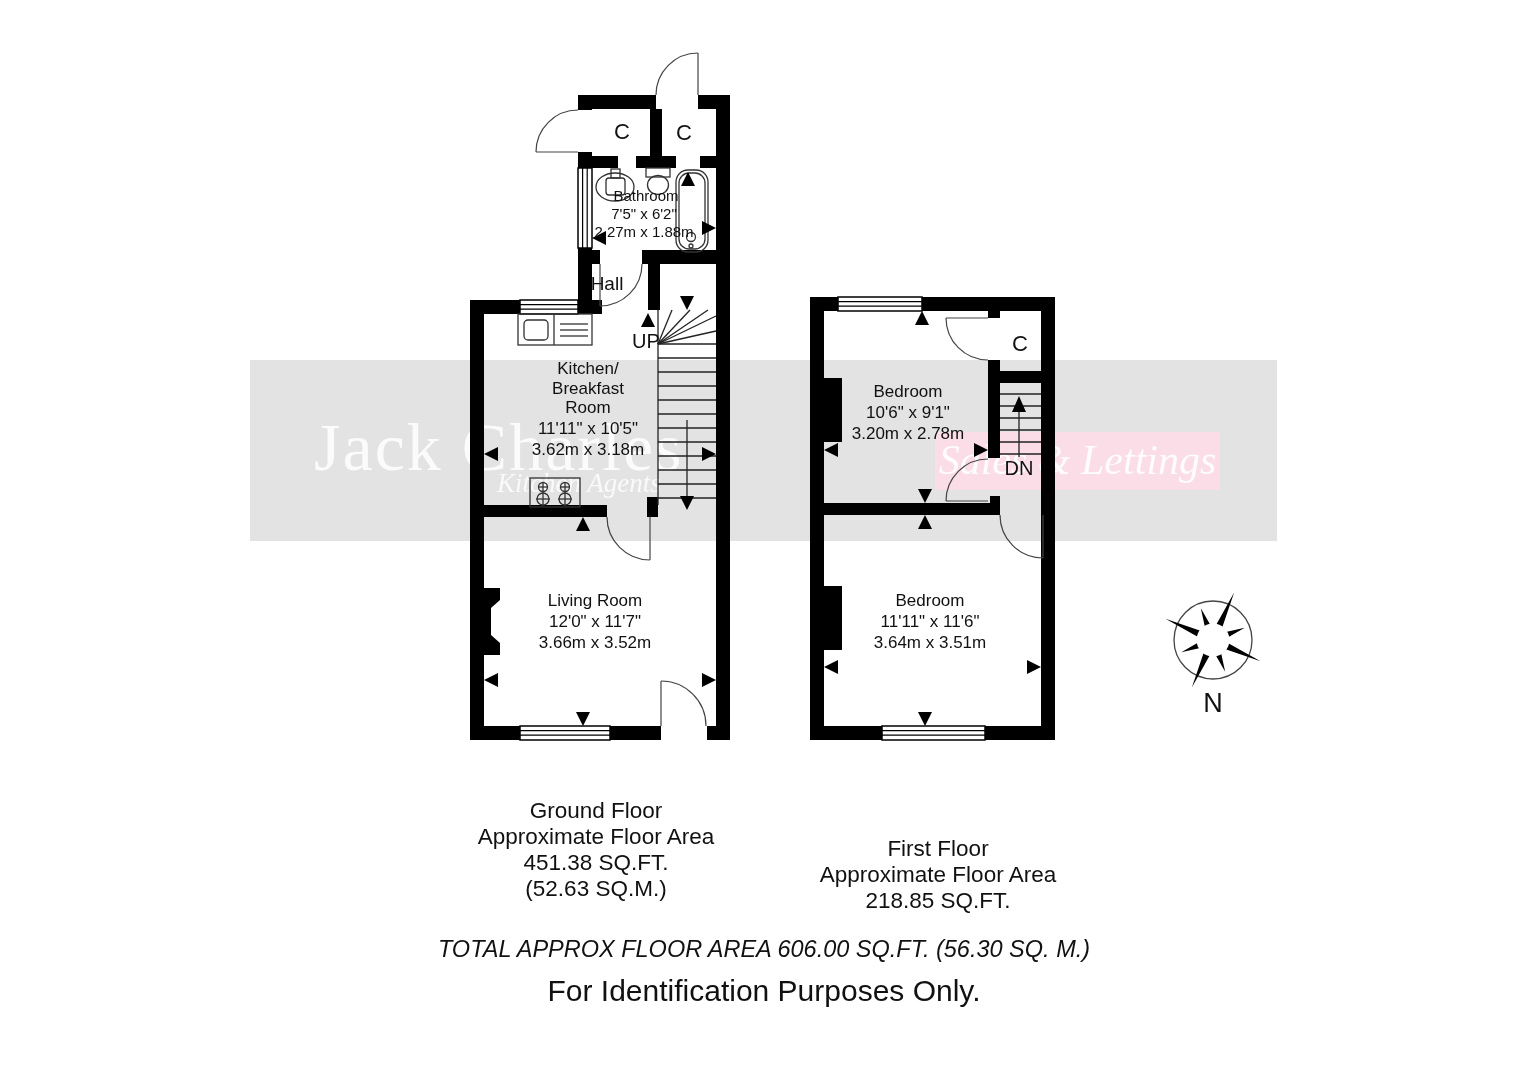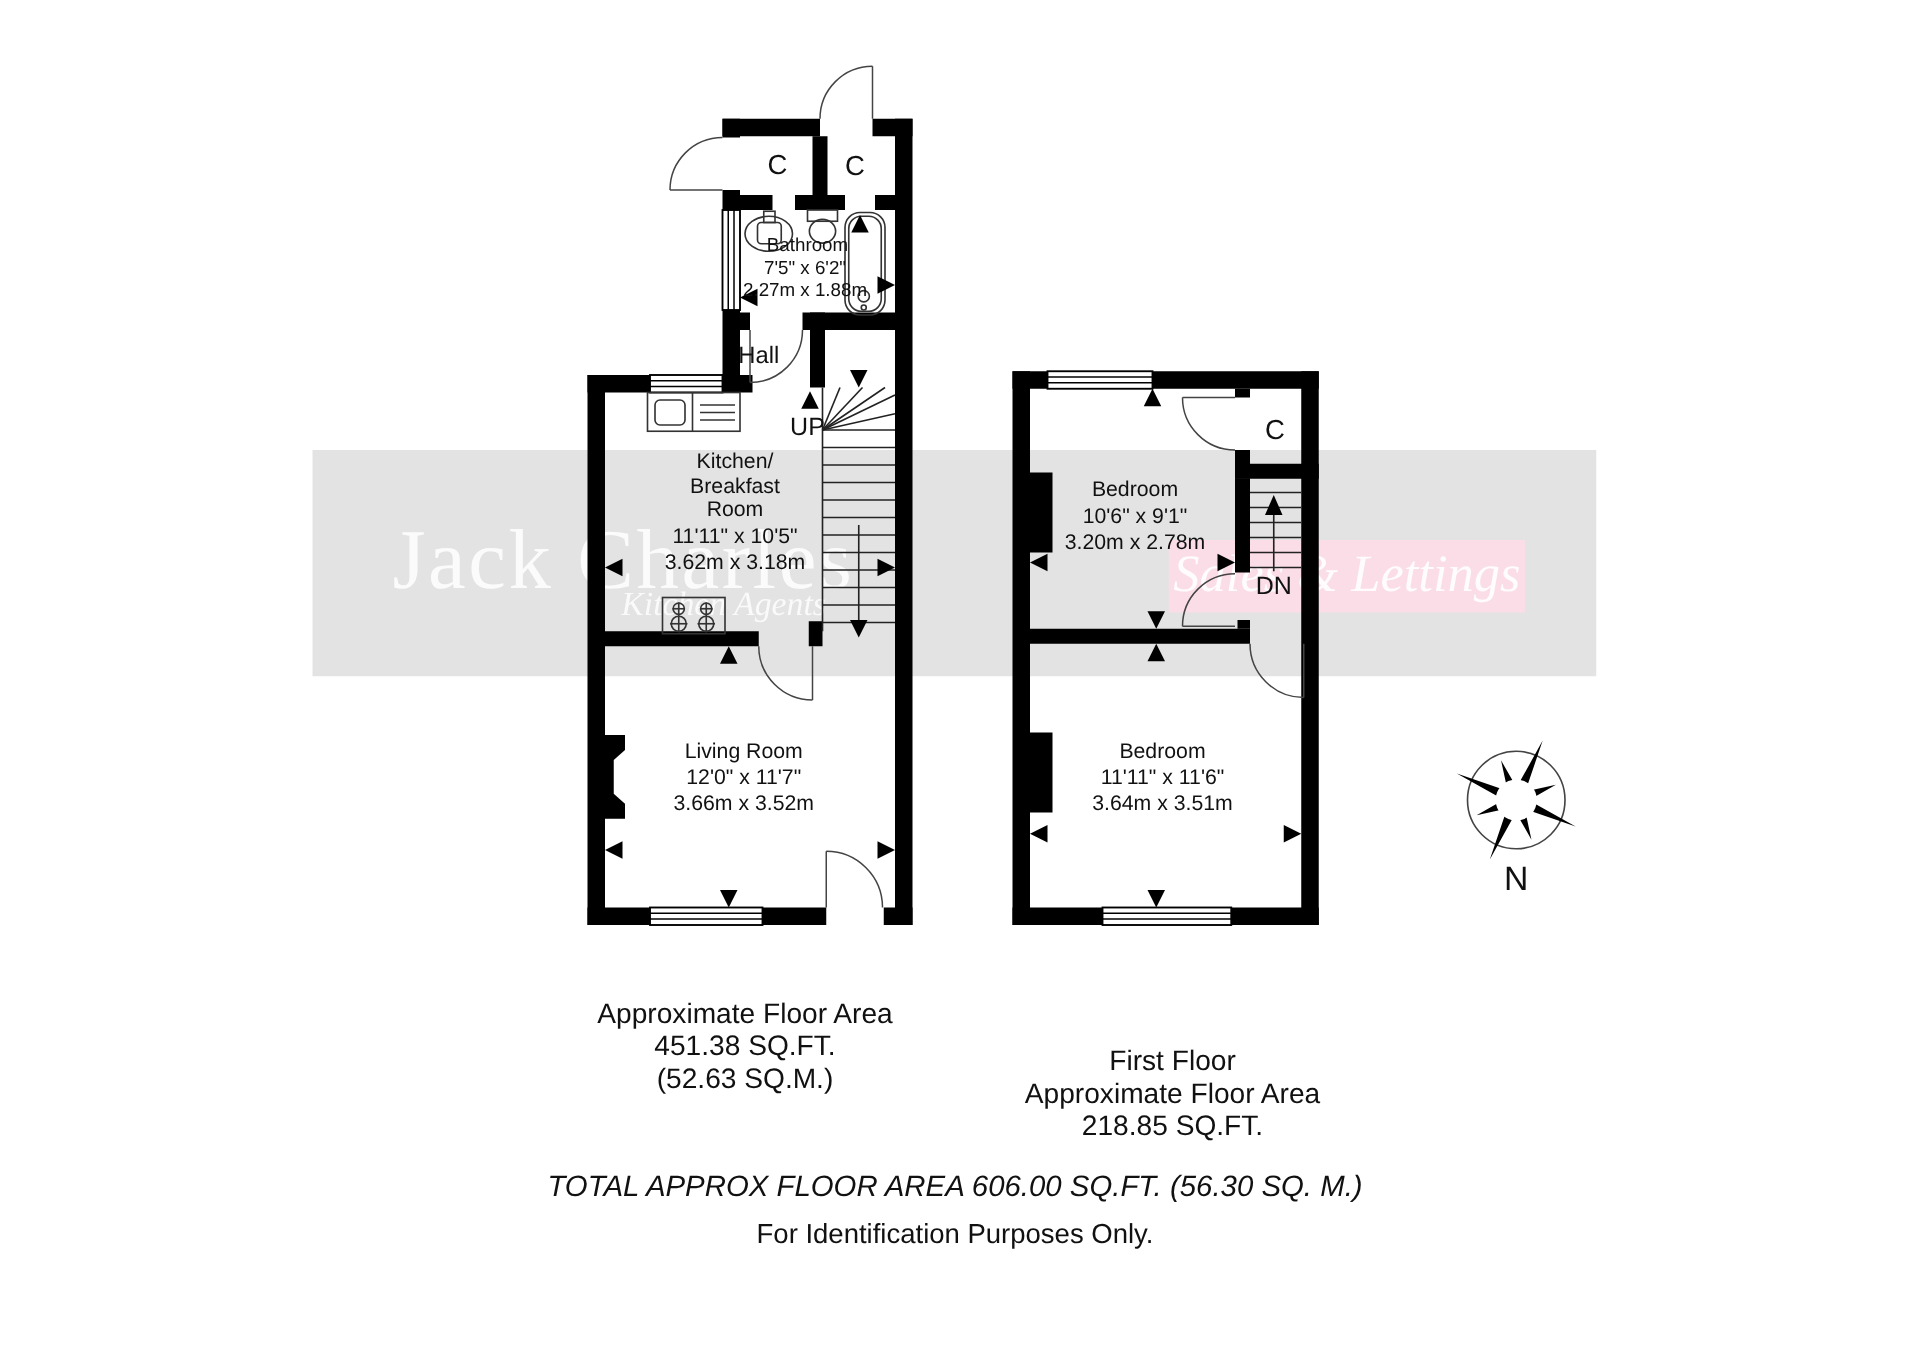--- a/index.html
+++ b/index.html
@@ -23,21 +23,21 @@
   .updn-label{font-size:20px;}
   .wall{fill:#000;stroke:none;}
   .thin{stroke:#222;stroke-width:1.3;fill:none;}
   .arc{stroke:#444;stroke-width:1.2;fill:none;}
   .win{fill:#fff;stroke:#000;stroke-width:1.5;}
   .winline{stroke:#000;stroke-width:1.2;fill:none;}
   .fix{stroke:#333;stroke-width:1.3;fill:none;}
   .arrow{fill:#000;stroke:none;}
   .caption{position:absolute;width:350px;text-align:center;font-size:22.5px;line-height:26px;}
   .footer-total{position:absolute;left:0;top:936px;width:1528px;text-align:center;font-size:23.5px;font-style:italic;}
-  .footer-disc{position:absolute;left:0;top:974px;width:1528px;text-align:center;font-size:22px;}
+  .footer-disc{position:absolute;left:0;top:974px;width:1528px;text-align:center;font-size:30px;}
 </style>
 </head>
 <body>
 
 <div class="canvas">
 
   <div class="band"></div>
   <div class="pinkband"></div>
   <div class="brand">Jack Charles</div>
   <div class="brandsub">Kitchen Agents</div>
@@ -280,20 +280,21 @@
   <svg style="left:1150px;top:578px;" width="130" height="145" viewBox="0 0 130 145">
     <circle cx="63" cy="62" r="39" fill="none" stroke="#444" stroke-width="1.3"></circle>
     <g transform="translate(63,62) rotate(12)">
       <polygon fill="#000" points="10.8,-50.9 5.7,-8.2 28.5,-18.5 9.8,-1.8 50.9,10.8 8.2,5.7 18.5,28.5 1.8,9.8 -10.8,50.9 -5.7,8.2 -28.5,18.5 -9.8,1.8 -50.9,-10.8 -8.2,-5.7 -18.5,-28.5 -1.8,-9.8"></polygon>
     </g>
     <circle cx="63" cy="62" r="16.5" fill="#fff"></circle>
     <text x="63" y="134" style="font-size:27px;">N</text>
   </svg>
 
   <div class="caption" style="left:421px;top:798px;">
+    <div>Ground Floor</div>
     <div>Approximate Floor Area</div>
     <div>451.38 SQ.FT.</div>
     <div>(52.63 SQ.M.)</div>
   </div>
   <div class="caption" style="left:763px;top:836px;">
     <div>First Floor</div>
     <div>Approximate Floor Area</div>
     <div>218.85 SQ.FT.</div>
   </div>
 

